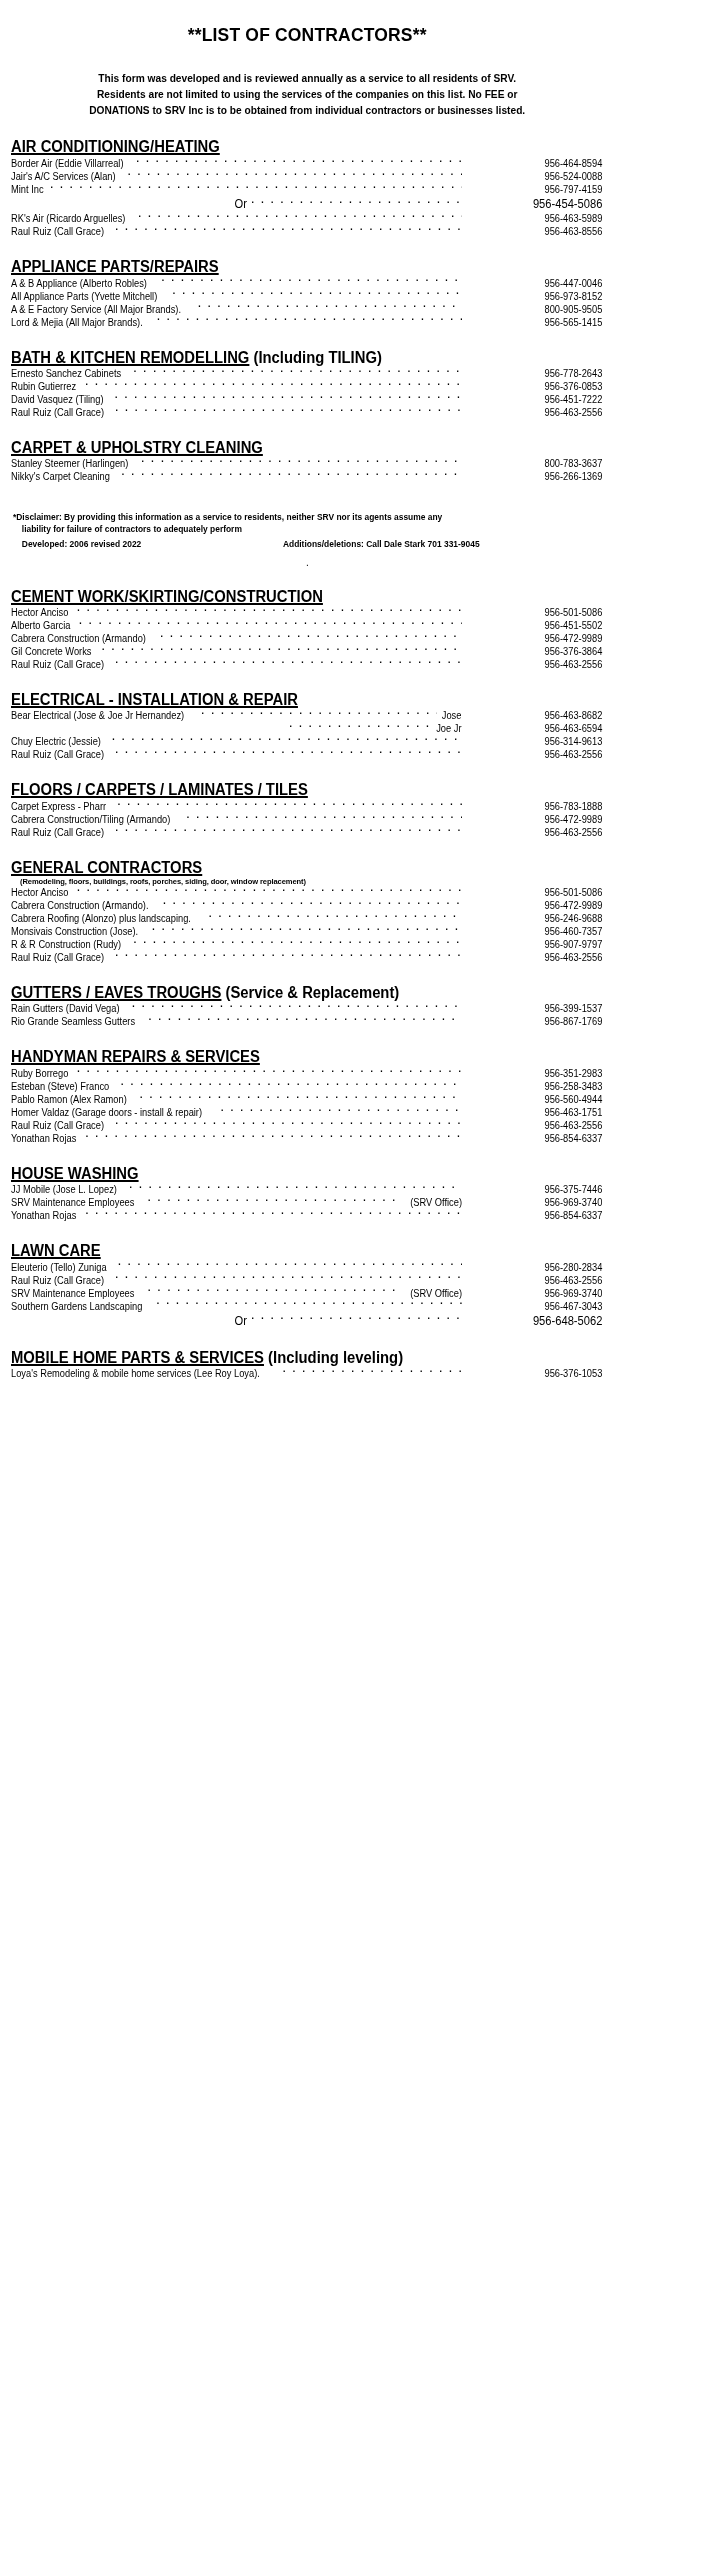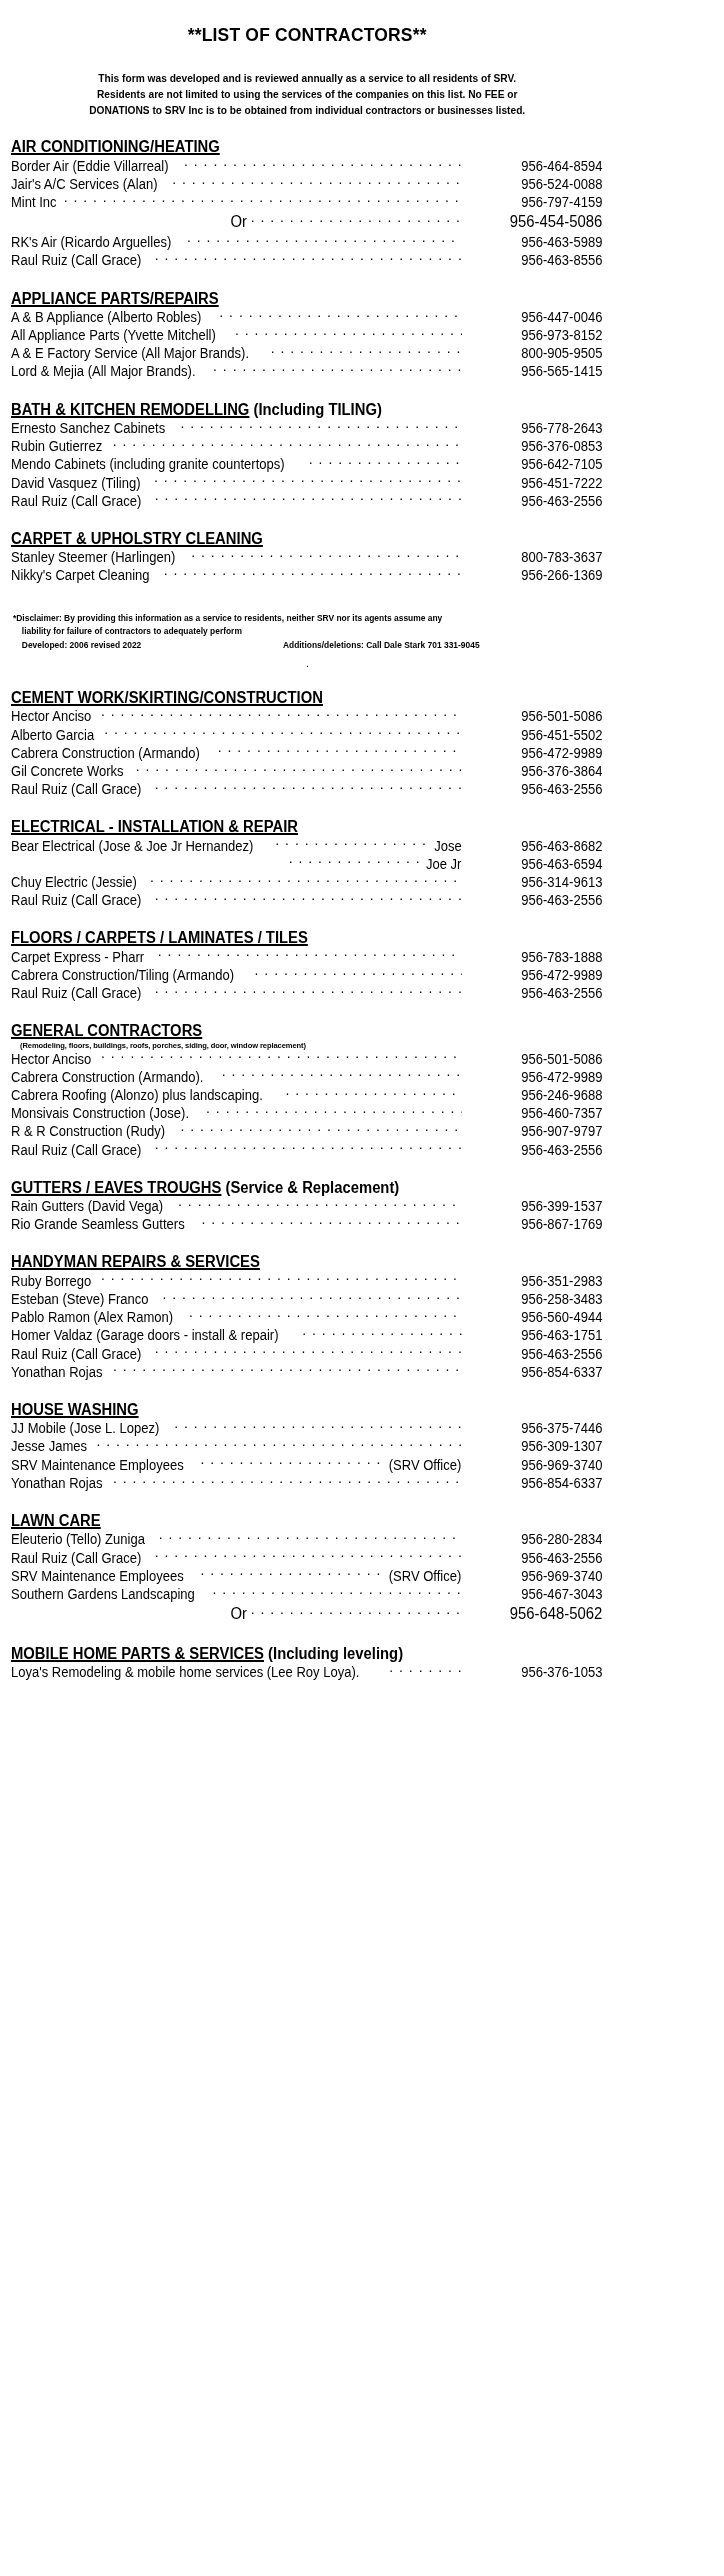--- a/index.html
+++ b/index.html
@@ -60,21 +60,21 @@
     margin:0 0 0 12.8px;
     letter-spacing:-0.1px;
     transform:scaleX(0.97);
     transform-origin:left center;
   }
   
   .rows{ margin:0 0 0 3.7px; }
   .row{
     display:flex;
     align-items:baseline;
-    font-size:14px;
+    font-size:10px;
     line-height:1.30;
     white-space:nowrap;
     font-family:"Liberation Sans", sans-serif;
   }
   .nm{
     transform:scaleX(0.93);
     transform-origin:left center;
     display:inline-block;
   }
   .leader{
@@ -103,21 +103,21 @@
     flex:0 0 auto;
     text-align:right;
     min-width:137px;
     transform:scaleX(0.93);
     transform-origin:right center;
     padding-right:5.5px;
   }
   .or-row{
     display:flex;
     align-items:baseline;
-    font-size:16px;
+    font-size:12px;
     line-height:1.30;
     white-space:nowrap;
   }
   .or-label{
     width:236px;
     text-align:right;
     transform:scaleX(0.93);
     transform-origin:right center;
   }
   
@@ -226,25 +226,20 @@
             <span class="nm">Ernesto Sanchez Cabinets</span>
             <span class="leader"></span>
             <span class="ph">956-778-2643</span>
           </div>
           <div class="row">
             <span class="nm">Rubin Gutierrez</span>
             <span class="leader"></span>
             <span class="ph">956-376-0853</span>
           </div>
           <div class="row">
-            <span class="nm">Mendo Cabinets (including granite countertops)</span>
-            <span class="leader"></span>
-            <span class="ph">956-642-7105</span>
-          </div>
-          <div class="row">
             <span class="nm">David Vasquez (Tiling)</span>
             <span class="leader"></span>
             <span class="ph">956-451-7222</span>
           </div>
           <div class="row">
             <span class="nm">Raul Ruiz     (Call Grace)</span>
             <span class="leader"></span>
             <span class="ph">956-463-2556</span>
           </div>
         </div>
@@ -438,25 +433,20 @@
       </div>
       <div class="section">
         <div class="sec-head"><span class="u">HOUSE WASHING</span></div>
         <div class="rows">
           <div class="row">
             <span class="nm">JJ Mobile (Jose L. Lopez)</span>
             <span class="leader"></span>
             <span class="ph">956-375-7446</span>
           </div>
           <div class="row">
-            <span class="nm">Jesse James</span>
-            <span class="leader"></span>
-            <span class="ph">956-309-1307</span>
-          </div>
-          <div class="row">
             <span class="nm">SRV Maintenance Employees</span>
             <span class="leader"></span>
             <span class="tag">(SRV Office)</span>
             <span class="ph">956-969-3740</span>
           </div>
           <div class="row">
             <span class="nm">Yonathan Rojas</span>
             <span class="leader"></span>
             <span class="ph">956-854-6337</span>
           </div>

